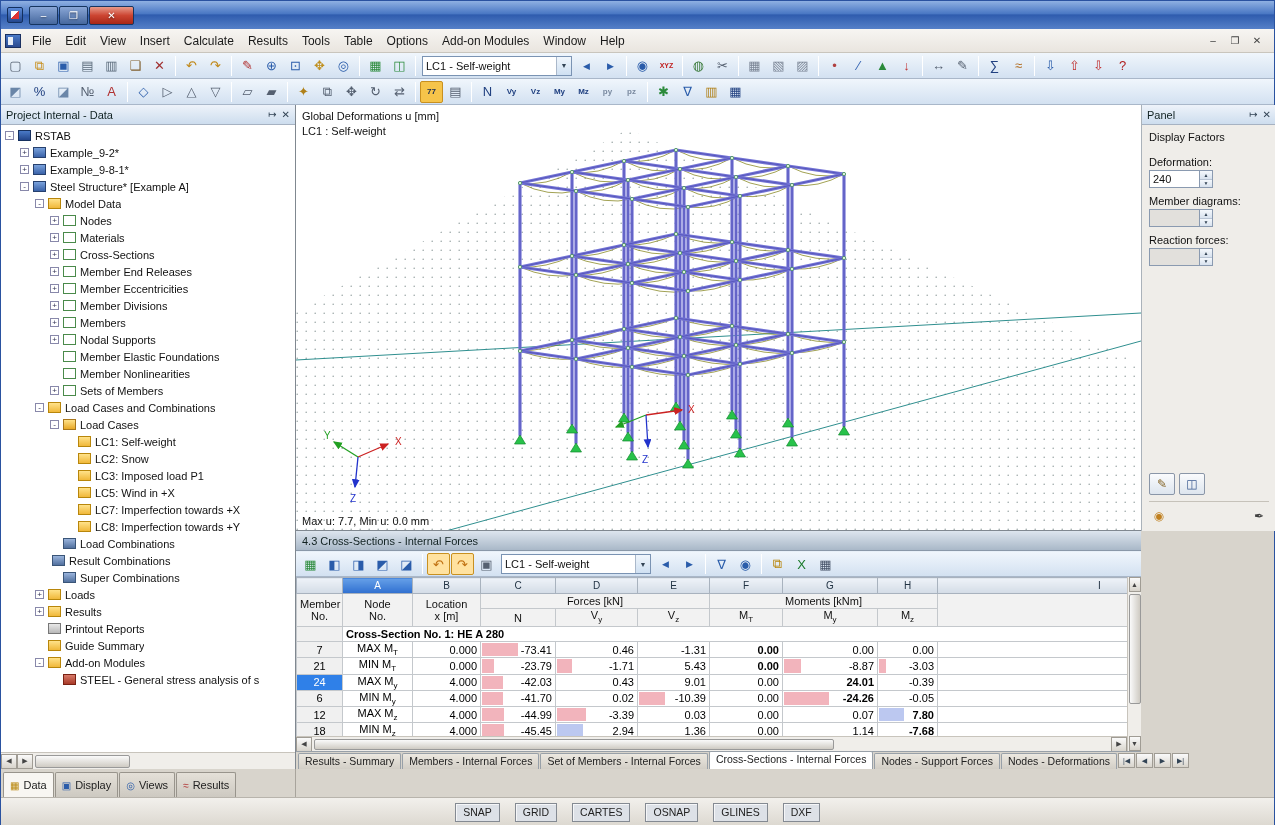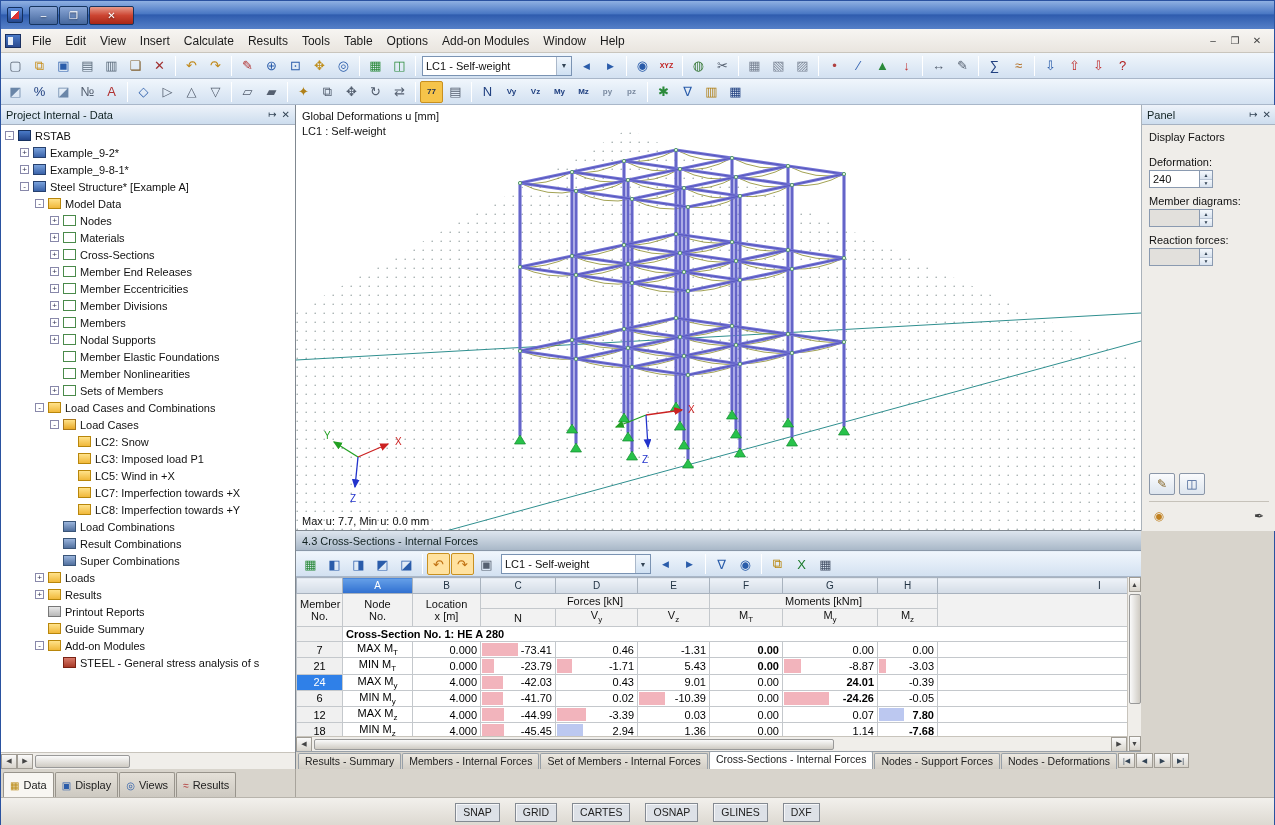--- a/index.html
+++ b/index.html
@@ -340,20 +340,25 @@
             <span class="tlabel">Load Cases and Combinations</span>
           </div>
           <div class="trow" style="padding-left: 49px;">
             <span class="texp">-</span>
             <span class="ticon t-lc"></span>
             <span class="tlabel">Load Cases</span>
           </div>
           <div class="trow" style="padding-left: 64px;">
             <span class="texp-sp"></span>
             <span class="ticon t-folder2"></span>
+            <span class="tlabel">LC1: Self-weight</span>
+          </div>
+          <div class="trow" style="padding-left: 64px;">
+            <span class="texp-sp"></span>
+            <span class="ticon t-folder2"></span>
             <span class="tlabel">LC2: Snow</span>
           </div>
           <div class="trow" style="padding-left: 64px;">
             <span class="texp-sp"></span>
             <span class="ticon t-folder2"></span>
             <span class="tlabel">LC3: Imposed load P1</span>
           </div>
           <div class="trow" style="padding-left: 64px;">
             <span class="texp-sp"></span>
             <span class="ticon t-folder2"></span>
@@ -367,21 +372,21 @@
           <div class="trow" style="padding-left: 64px;">
             <span class="texp-sp"></span>
             <span class="ticon t-folder2"></span>
             <span class="tlabel">LC8: Imperfection towards +Y</span>
           </div>
           <div class="trow" style="padding-left: 49px;">
             <span class="texp-sp"></span>
             <span class="ticon t-combo"></span>
             <span class="tlabel">Load Combinations</span>
           </div>
-          <div class="trow" style="padding-left: 49px;">
+          <div class="trow" style="padding-left: 38px;">
             <span class="texp-sp"></span>
             <span class="ticon t-combo"></span>
             <span class="tlabel">Result Combinations</span>
           </div>
           <div class="trow" style="padding-left: 49px;">
             <span class="texp-sp"></span>
             <span class="ticon t-combo"></span>
             <span class="tlabel">Super Combinations</span>
           </div>
           <div class="trow" style="padding-left: 34px;">

